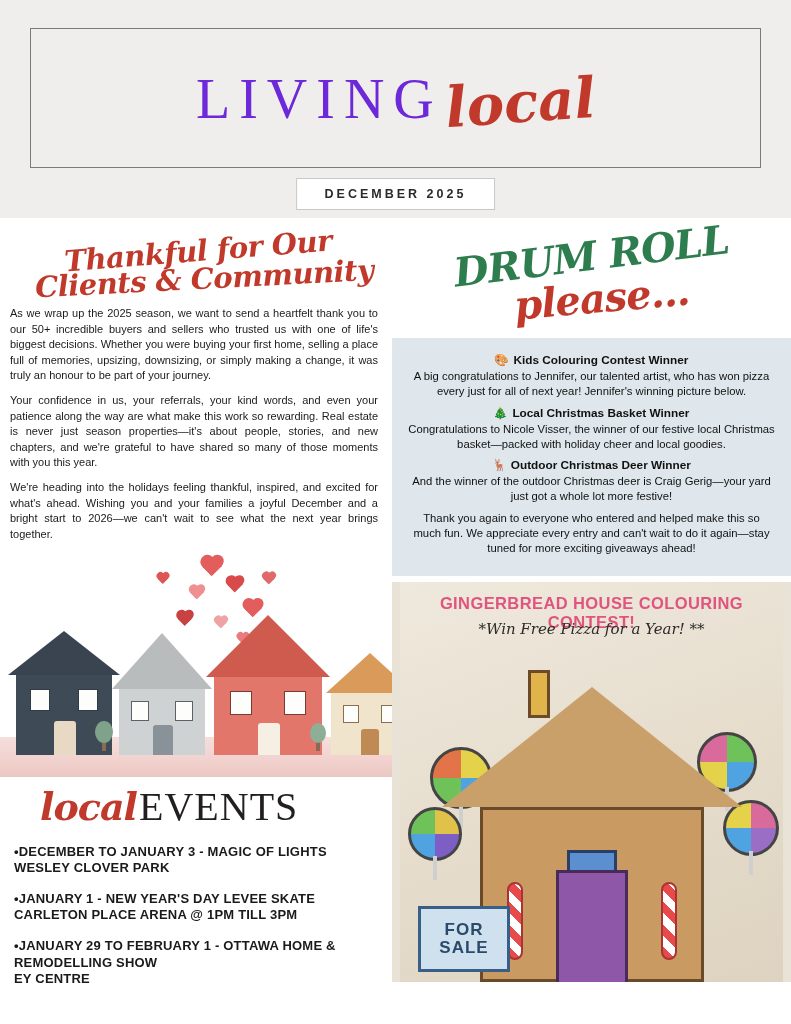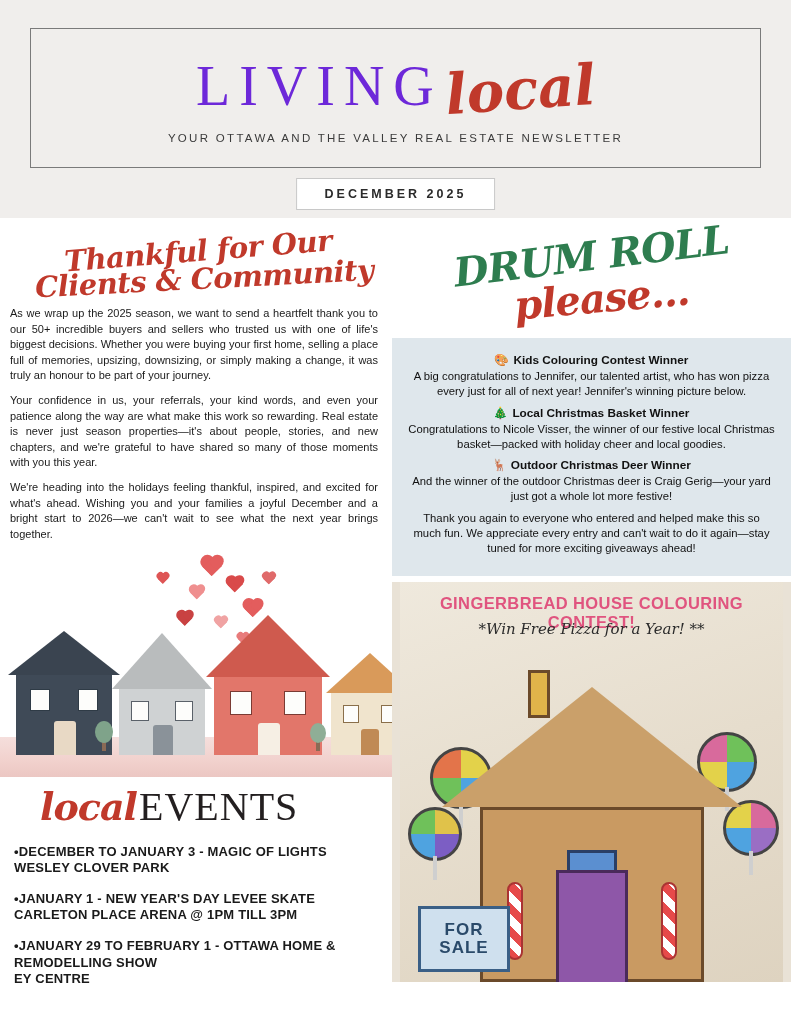--- a/index.html
+++ b/index.html
@@ -384,21 +384,20 @@
 </style>
 </head>
 <body>
 
 <div class="masthead">
   <div class="masthead-box">
     <div class="logo-line">
       <span class="logo-living">LIVING</span>
       <span class="logo-local">local</span>
     </div>
-    <div class="tagline">YOUR OTTAWA AND THE VALLEY REAL ESTATE NEWSLETTER</div>
   </div>
   <div class="date-badge">DECEMBER 2025</div>
 </div>
 
 <div class="content">
 
   <div class="col-left">
 
     <div class="script-head">
       <div><span class="script-line1">Thankful for Our</span></div>

